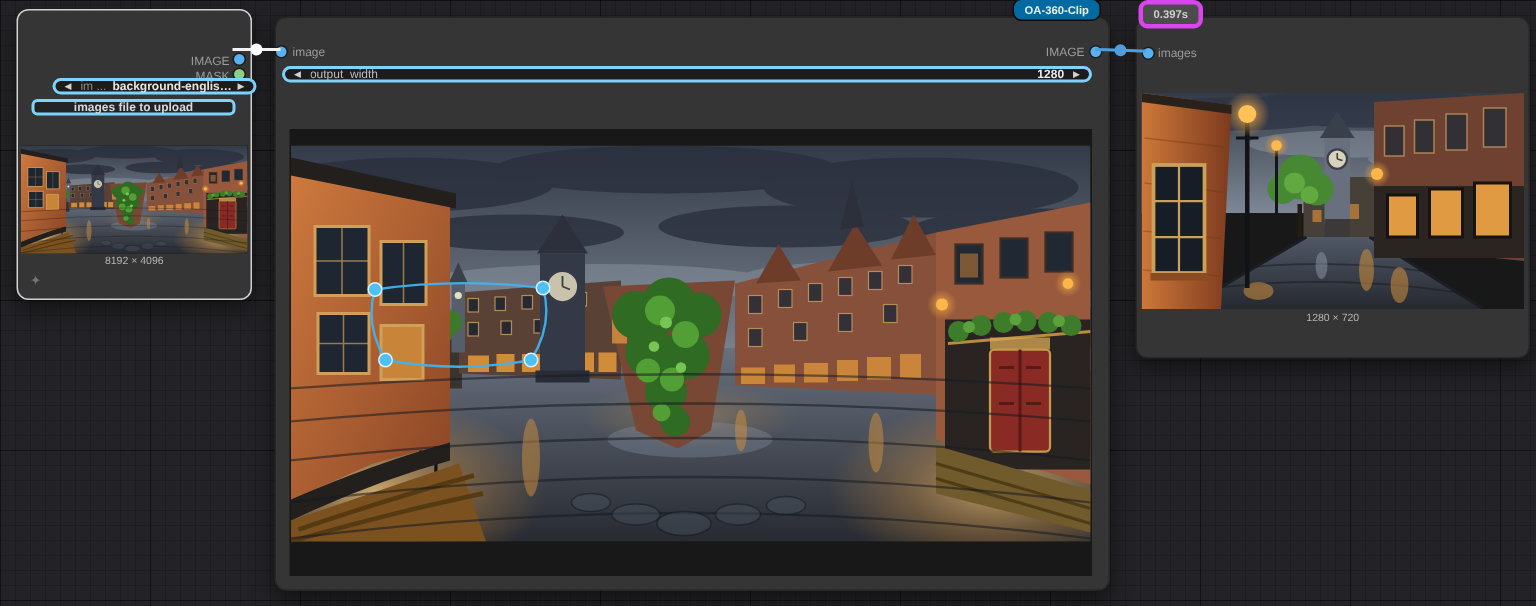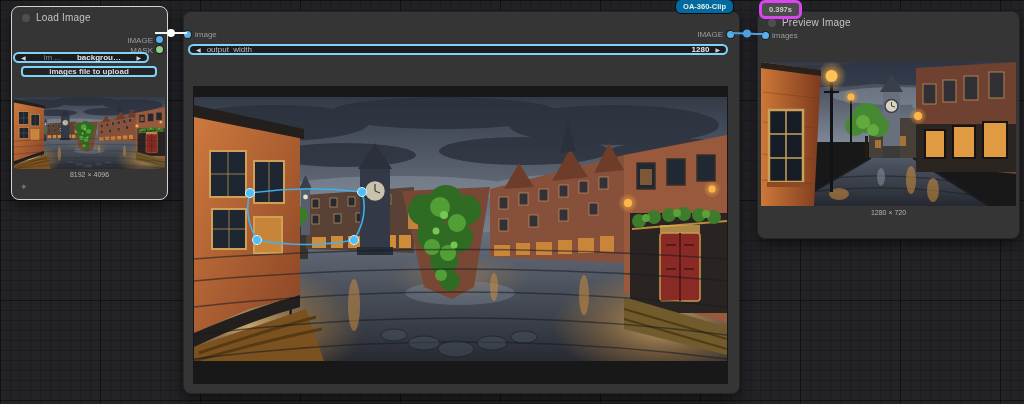--- a/index.html
+++ b/index.html
@@ -327,30 +327,26 @@
         <polygon points="0,0 60,8 60,14 0,6" fill="#2a211b"></polygon>
         <path d="M2,30 L55,36 M2,60 L54,66 M1,92 L53,97 M1,118 L52,122" stroke="#6b300f" stroke-width="1" opacity=".35" fill="none"></path>
         <rect x="8" y="48" width="34" height="72" fill="#161d26" stroke="#caa05a" stroke-width="2.5"></rect>
         <path d="M25,48 L25,120 M8,72 L42,72 M8,96 L42,96" stroke="#caa05a" stroke-width="1.5" fill="none"></path>
         <rect x="6" y="120" width="38" height="5" fill="#8a4a22"></rect>
       </g>
     </defs>
   </svg>
 
   <div class="node selected" style="left:11px;top:6px;width:155px;height:192px;">
-    <div class="node-title">
-      <span class="collapse-dot"></span>
-      <span>Load Image</span>
-    </div>
     <span class="slot-label" style="right:14px;top:29px;">IMAGE</span>
     <span class="slot-dot dot-image" style="right:4px;top:29px;"></span>
     <span class="slot-label" style="right:14px;top:39px;">MASK</span>
     <span class="slot-dot dot-mask" style="right:4px;top:39px;"></span>
 
-    <div class="widget" style="left:1px;top:45px;width:136px;height:11px;gap:12px;">
+    <div class="widget" style="left:23px;top:45px;width:136px;height:11px;">
       <span class="arrow">◀</span>
       <span class="combo-prefix">im ...</span>
       <span class="combo-value">background-english-street.jpg</span>
       <span class="arrow">▶</span>
     </div>
     <div class="widget btn-widget" style="left:9px;top:59px;width:136px;height:11px;">
       <span>images file to upload</span>
     </div>
 
     <div class="img-area" style="left:2px;top:90px;width:151px;height:72px;">
@@ -387,24 +383,20 @@
           <circle cx="168" cy="95" r="4.5"></circle>
           <circle cx="63" cy="143" r="4.5"></circle>
           <circle cx="160" cy="143" r="4.5"></circle>
         </g>
       </svg>
     </div>
   </div>
 
   <div class="node" style="left:757px;top:11px;width:261px;height:226px;">
     <div class="badge badge-grey" style="left:1px;top:-12px;">0.397s</div>
-    <div class="node-title">
-      <span class="collapse-dot"></span>
-      <span>Preview Image</span>
-    </div>
     <span class="slot-dot dot-image" style="left:4px;top:20px;"></span>
     <span class="slot-label" style="left:14px;top:19px;">images</span>
 
     <div class="img-area" style="left:3px;top:50px;width:255px;height:144px;">
       <svg width="255" height="144" viewBox="0 0 255 144" preserveAspectRatio="none">
         <use href="#preview-art"></use>
       </svg>
     </div>
     <div class="img-caption" style="top:197px;">1280 × 720</div>
   </div>

